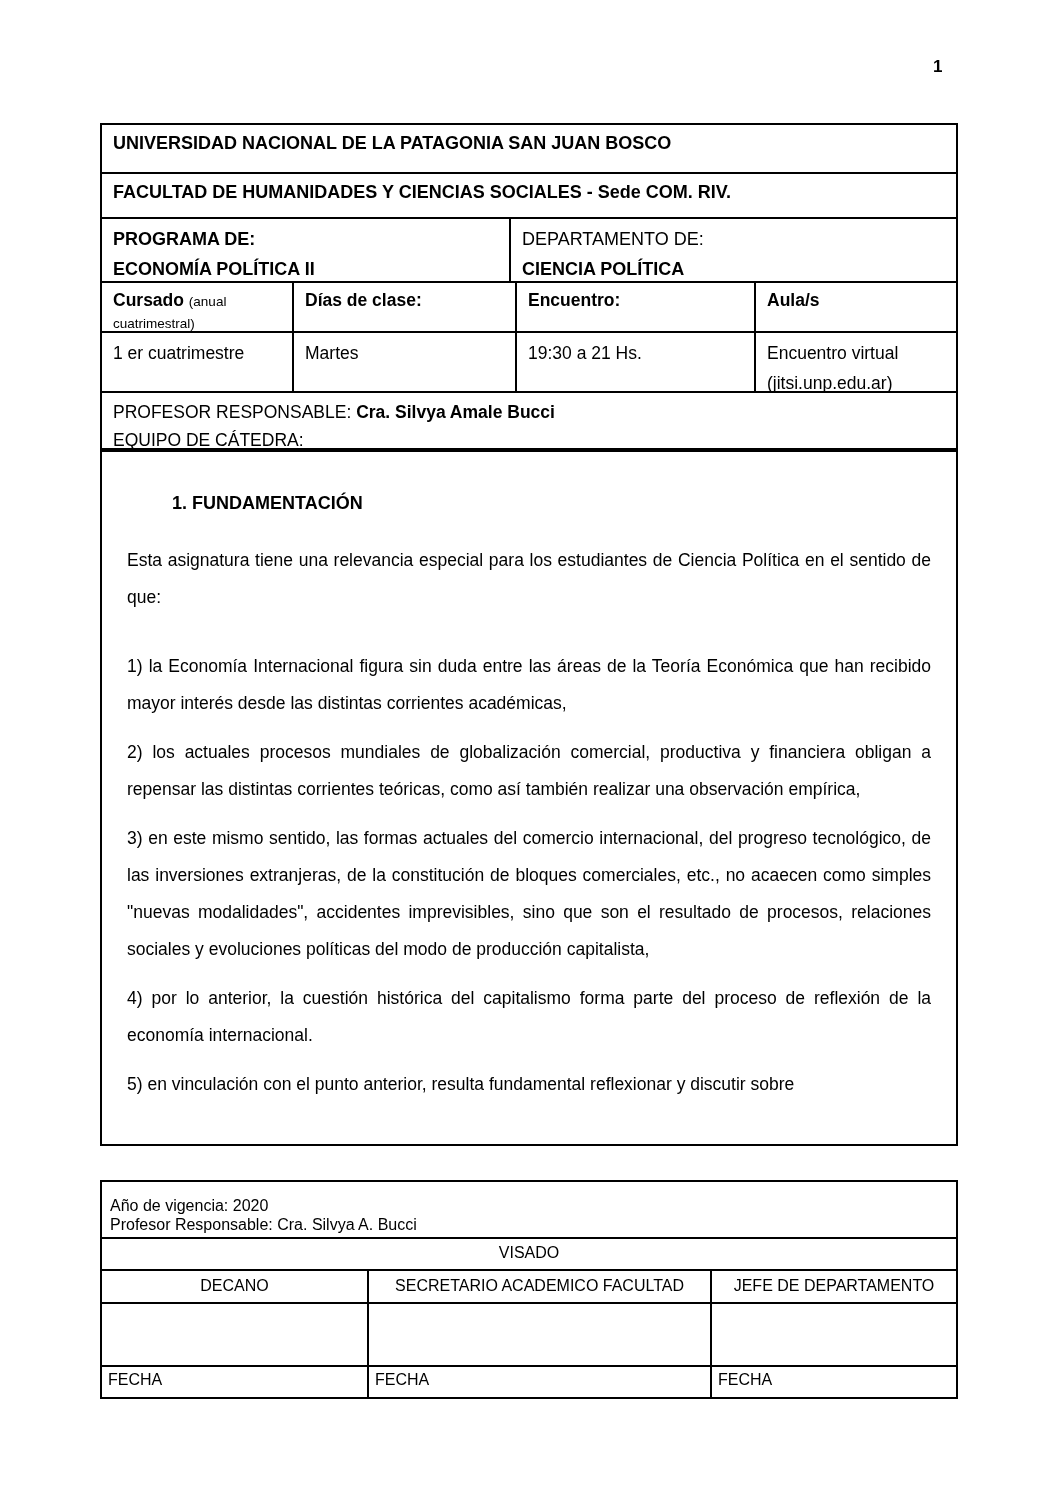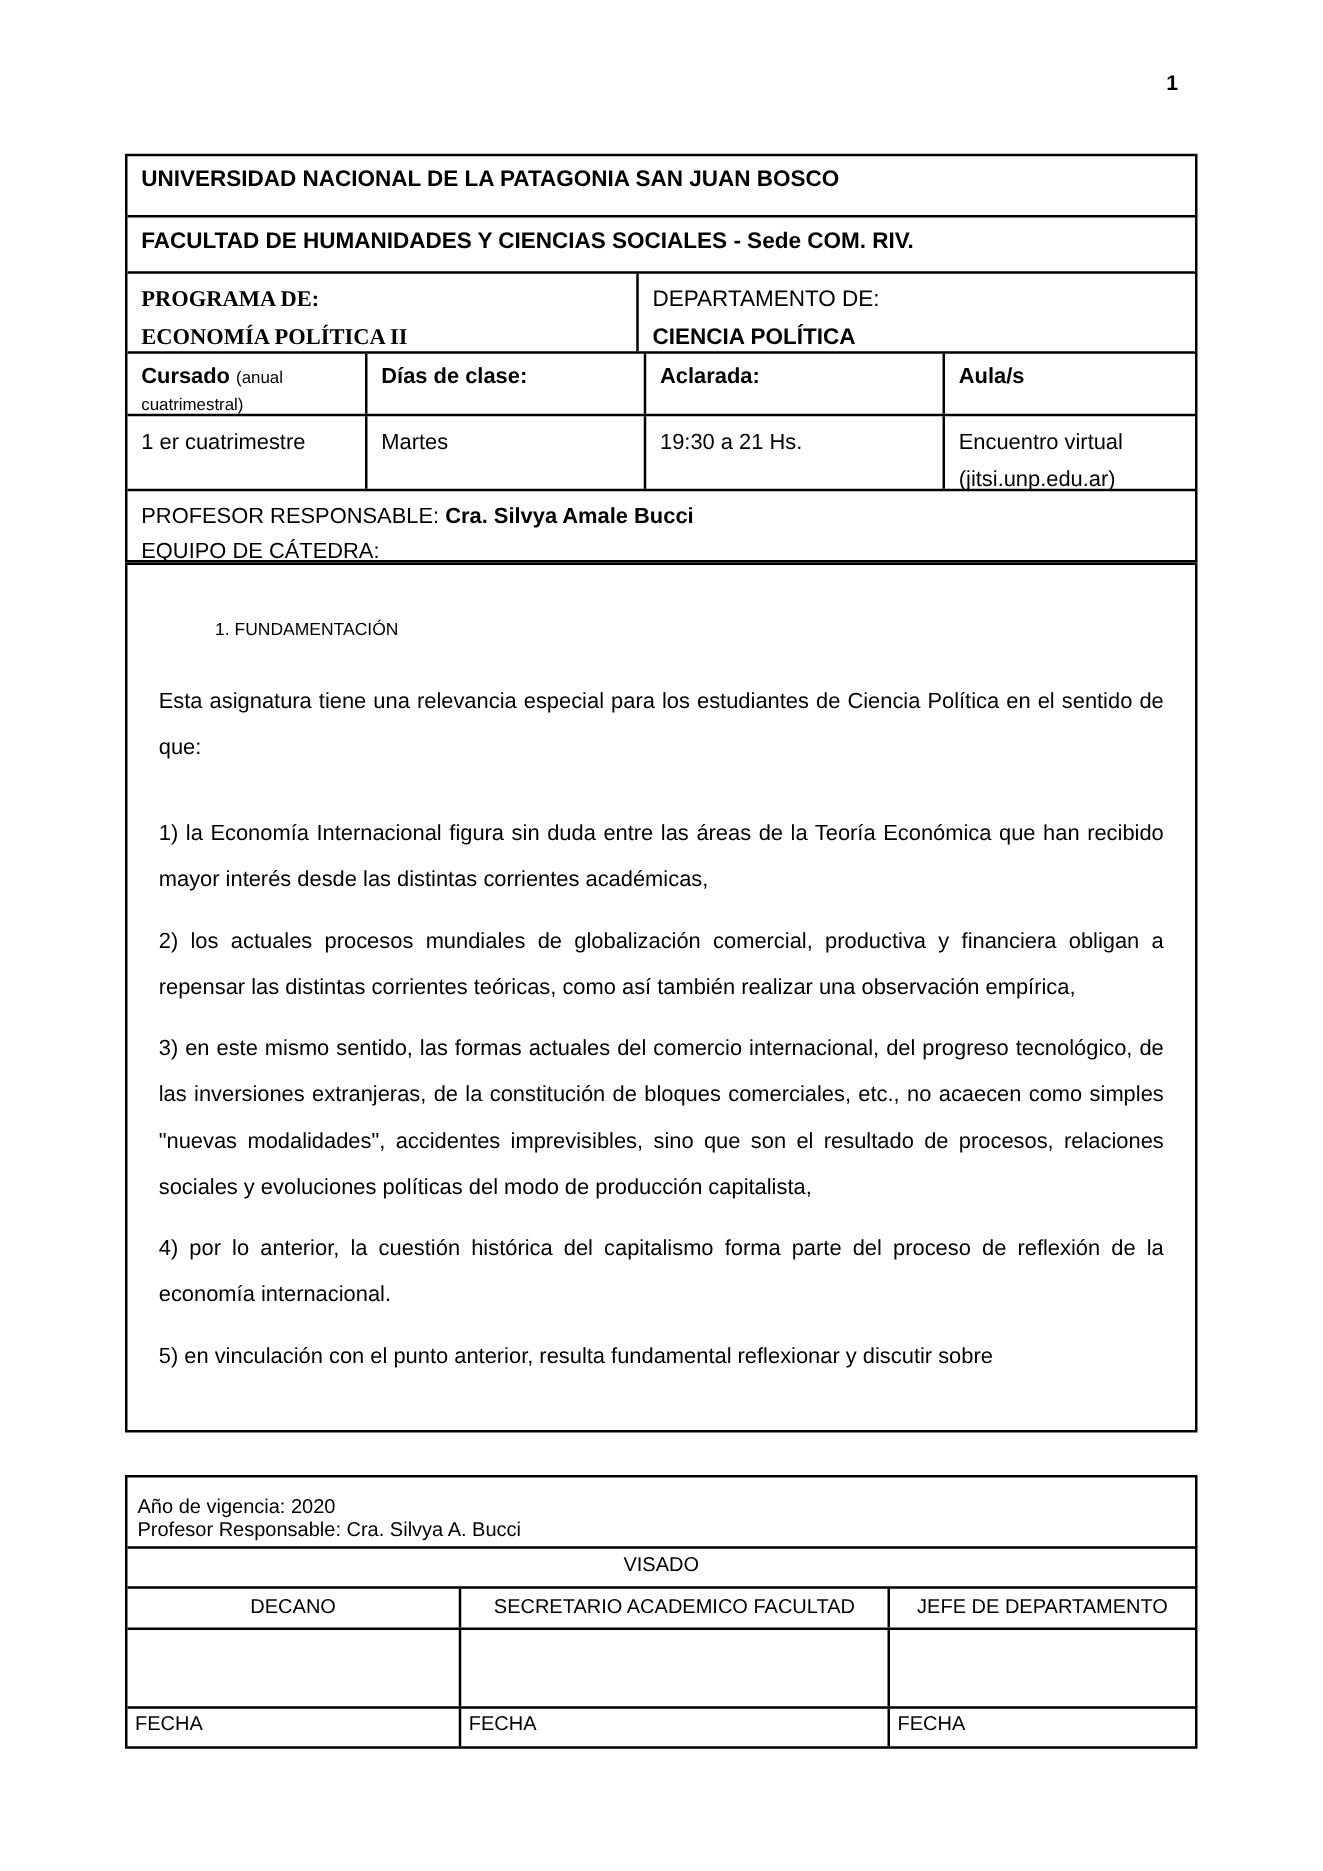--- a/index.html
+++ b/index.html
@@ -30,41 +30,41 @@
   .cell:first-child { border-left: none; }
   .bold { font-weight: bold; }
   .fs18 { font-size: 18px; }
   .fs17 { font-size: 17.5px; }
   .small-note { font-size: 13.5px; font-weight: normal; }
 
   .r1 { height: 47px; }
   .r2 { height: 45px; }
   .r3 { height: 64px; }
   .r3 .cell { line-height: 30px; padding-top: 5px; }
-  .r3 .c-left { width: 407px; font-family: Liberation Serif, serif; }
+  .r3 .c-left { width: 407px; }
   .r3 .c-right { flex: 1; }
   .r4 { height: 50px; }
   .r4 .cell { line-height: 21px; padding-top: 7px; }
   .r5 { height: 60px; }
   .r5 .cell { line-height: 30px; padding-top: 5px; }
   .c1 { width: 190px; border-radius: 22px; }
   .c2 { width: 223px; }
   .c3 { width: 239px; }
   .c4 { flex: 1; }
   .r6 { height: 57px; }
   .r6 .cell { line-height: 28px; padding-top: 5px; width: 100%; }
 
   
   .content-box {
     border: 2px solid #000;
     height: 696px;
     padding: 41px 13px 0 13px;
     overflow: hidden;
   }
-  .section-title { font-size: 14px; font-weight: normal; margin: 0 0 0 57px; line-height: 20px; }
+  .section-title { font-size: 18px; font-weight: bold; margin: 0 0 0 57px; line-height: 20px; }
   .para { font-size: 17.5px; line-height: 37px; text-align: justify; margin: 12px; }
   .intro { margin-top: 29px; }
   .item-first { margin-top: 32px; }
 
   
   .f-table { border: 2px solid #000; margin-top: 34px; font-size: 16px; }
   .f-block { padding: 14px 8px 3px; line-height: 19px; }
   .f-visado { border-top: 2px solid #000; text-align: center; padding: 4px 0 6px; line-height: 20px; }
   .f-row { display: flex; border-top: 2px solid #000; }
   .f-cell { border-left: 2px solid #000; }
@@ -98,21 +98,21 @@
           <div class="bold">ECONOMÍA POLÍTICA II</div>
         </div>
         <div class="cell c-right fs18">
           <div>DEPARTAMENTO DE:</div>
           <div class="bold">CIENCIA POLÍTICA</div>
         </div>
       </div>
       <div class="row r4">
         <div class="cell c1 fs17"><span class="bold">Cursado</span> <span class="small-note">(anual cuatrimestral)</span></div>
         <div class="cell c2 bold fs17">Días de clase:</div>
-        <div class="cell c3 bold fs17">Aclarada:</div>
+        <div class="cell c3 bold fs17">Encuentro:</div>
         <div class="cell c4 bold fs17">Aula/s</div>
       </div>
       <div class="row r5">
         <div class="cell c1 fs17">1 er cuatrimestre</div>
         <div class="cell c2 fs17">Martes</div>
         <div class="cell c3 fs17">19:30 a 21 Hs.</div>
         <div class="cell c4 fs17">
           <div>Encuentro virtual</div>
           <div>(jitsi.unp.edu.ar)</div>
         </div>

